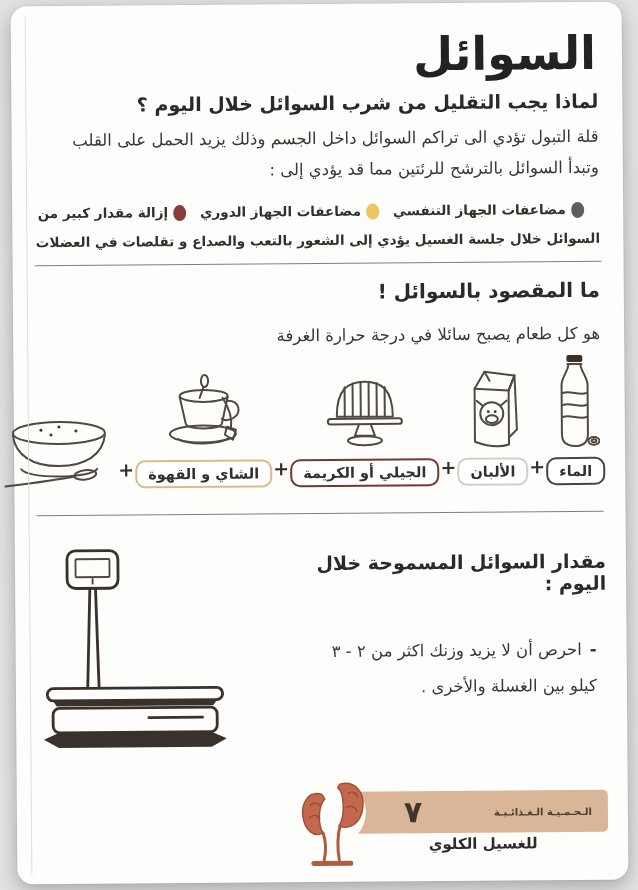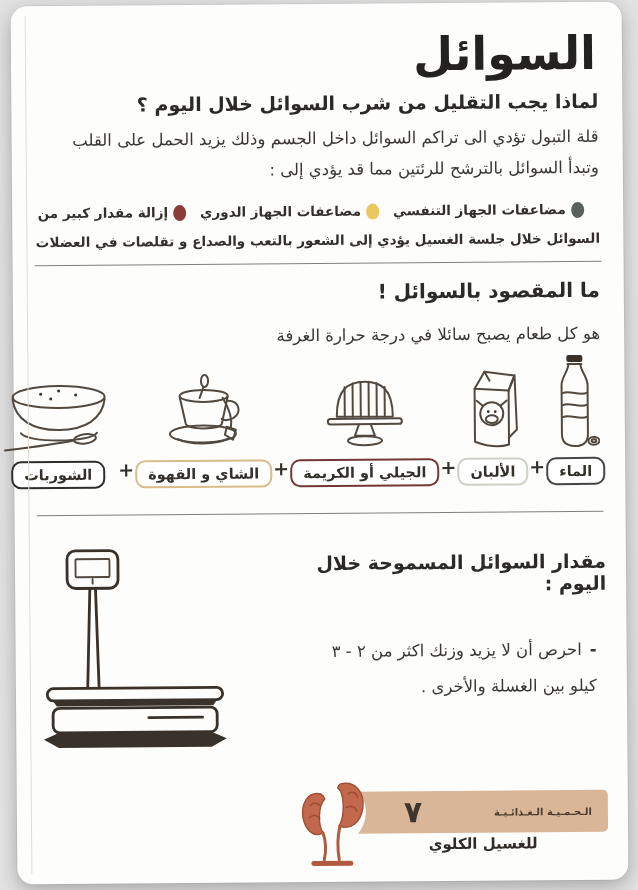--- a/index.html
+++ b/index.html
@@ -224,21 +224,20 @@
           <path class="ln" d="M14,24 C16,44 34,55 60,55 C86,55 104,44 106,24"></path>
           <circle class="dk" cx="42" cy="19" r="1.5"></circle>
           <circle class="dk" cx="60" cy="16" r="1.5"></circle>
           <circle class="dk" cx="77" cy="20" r="1.5"></circle>
           <circle class="dk" cx="52" cy="24" r="1.5"></circle>
           <path class="ln" d="M22,58 C28,68 92,68 98,58"></path>
           <ellipse class="ln" cx="86" cy="64" rx="11" ry="4.6" transform="rotate(-7 86 64)"></ellipse>
           <path class="ln" d="M6,75 C32,72 58,69 75,65.5"></path>
         </svg>
       </div>
-      <div class="food-label bx-black">الشوربات</div>
     </div>
 
   </div>
 
   <hr class="sep sep2">
 
   <div class="allowed">
     <div class="allowed-text">
       <h2 class="allowed-heading">مقدار السوائل المسموحة خلال اليوم :</h2>
       <p class="allowed-bullet"><span class="dash">-</span><span>احرص أن لا يزيد وزنك اكثر من ٢ - ٣ كيلو بين الغسلة والأخرى .</span></p>

